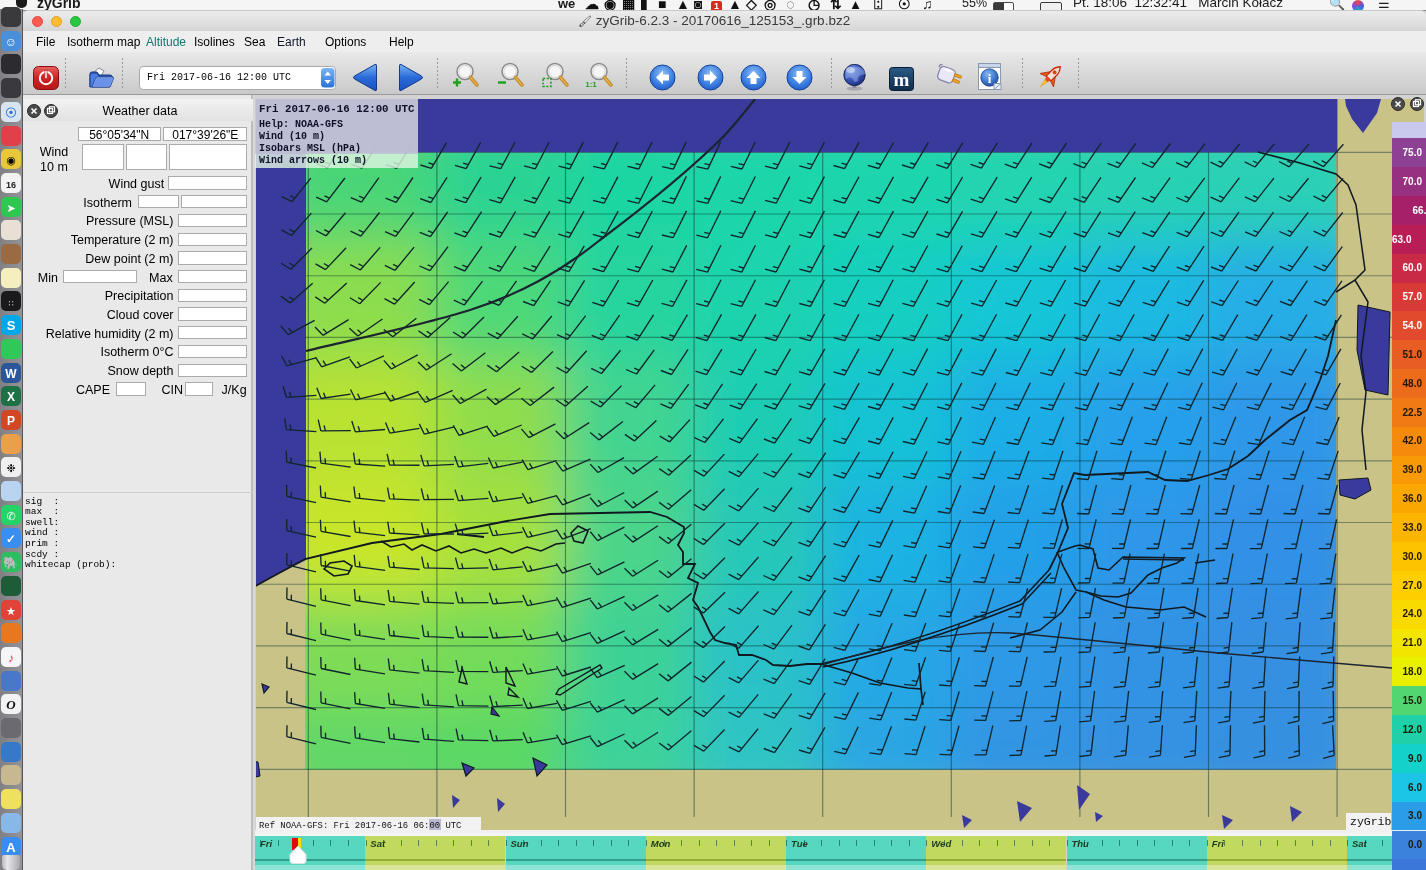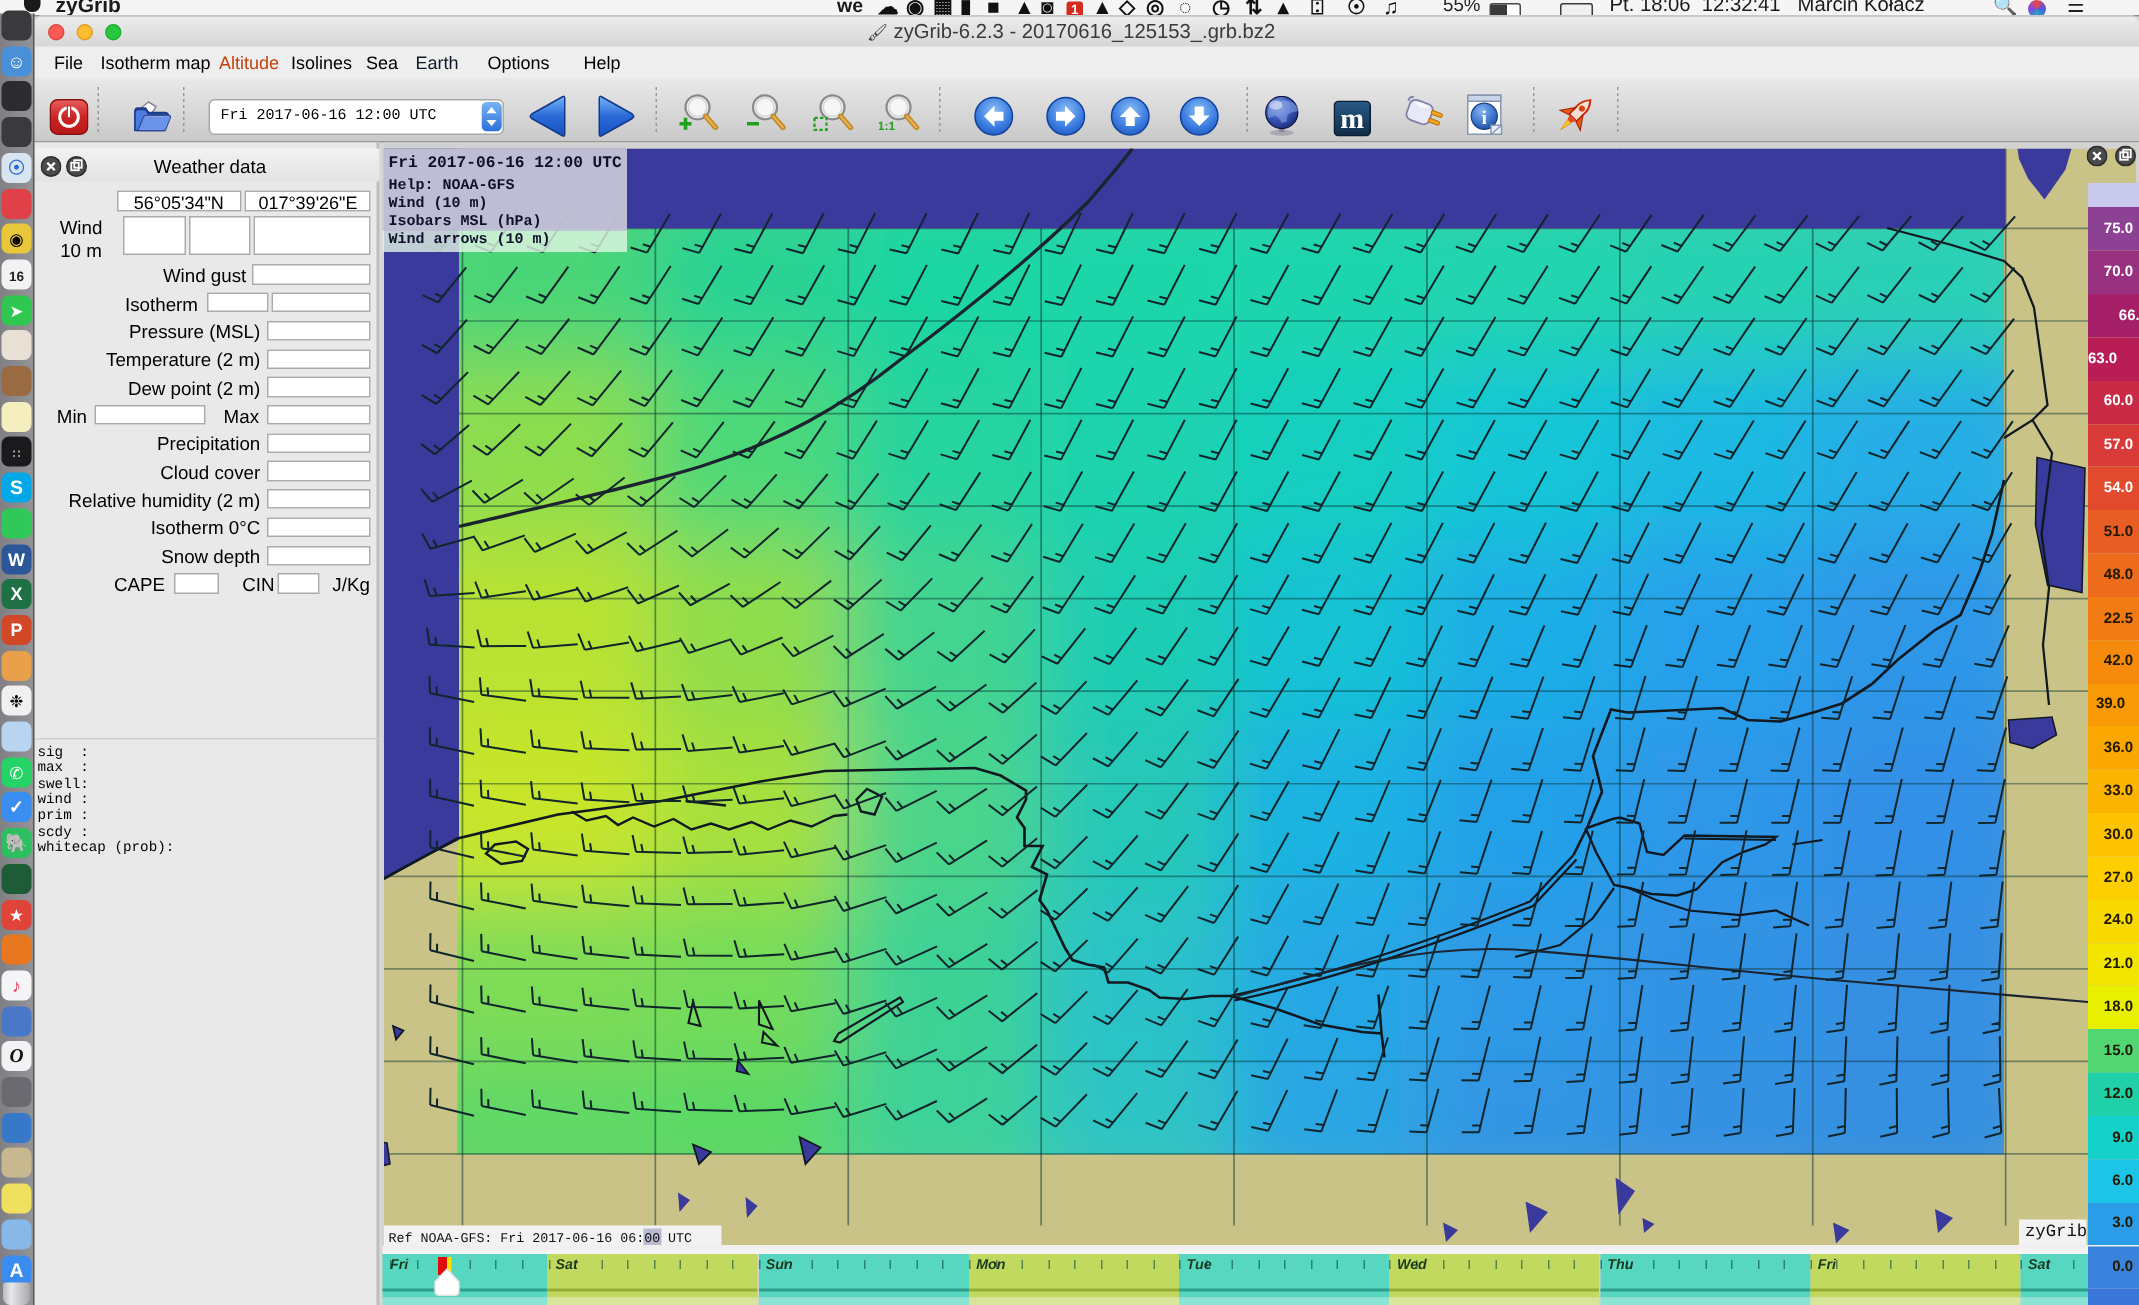--- a/index.html
+++ b/index.html
@@ -34,21 +34,21 @@
     <div style="position:absolute;left:1378px;top:-4px;font:13px 'Liberation Sans',sans-serif;color:#1d1d1f">☰</div>
   </div>
 <div style="position:absolute;left:23px;top:10px;width:1403px;height:21px;background:linear-gradient(#ececec,#d5d5d5);border-bottom:1px solid #a8a8a8;border-top:1px solid #c8c8c8;border-radius:5px 5px 0 0"></div>
 <div style="position:absolute;left:31.5px;top:15.5px;width:11px;height:11px;border-radius:6px;background:#fc5b54;border:0.5px solid #e2463f;box-sizing:border-box"></div>
 <div style="position:absolute;left:50.5px;top:15.5px;width:11px;height:11px;border-radius:6px;background:#fdbb2f;border:0.5px solid #e0a023;box-sizing:border-box"></div>
 <div style="position:absolute;left:69.5px;top:15.5px;width:11px;height:11px;border-radius:6px;background:#27c83f;border:0.5px solid #1eae30;box-sizing:border-box"></div>
 <div style="position:absolute;left:578px;top:12.5px;font:13.5px 'Liberation Sans',sans-serif;color:#3a3a3a"><span style="font-size:11px">🖌</span> zyGrib-6.2.3 - 20170616_125153_.grb.bz2</div>
 <div style="position:absolute;left:23px;top:31px;width:1403px;height:21px;background:#eeeeee"></div>
 <div style="position:absolute;left:36px;top:35px;font:12px 'Liberation Sans',sans-serif;color:#000">File</div>
 <div style="position:absolute;left:67px;top:35px;font:12px 'Liberation Sans',sans-serif;color:#000">Isotherm map</div>
-<div style="position:absolute;left:146px;top:35px;font:12px 'Liberation Sans',sans-serif;color:#c2410c">Altitude</div>
+<div style="position:absolute;left:146px;top:35px;font:12px 'Liberation Sans',sans-serif;color:#0f766e">Altitude</div>
 <div style="position:absolute;left:194px;top:35px;font:12px 'Liberation Sans',sans-serif;color:#000">Isolines</div>
 <div style="position:absolute;left:244px;top:35px;font:12px 'Liberation Sans',sans-serif;color:#000">Sea</div>
 <div style="position:absolute;left:277px;top:35px;font:12px 'Liberation Sans',sans-serif;color:#0f172a">Earth</div>
 <div style="position:absolute;left:325px;top:35px;font:12px 'Liberation Sans',sans-serif;color:#000">Options</div>
 <div style="position:absolute;left:389px;top:35px;font:12px 'Liberation Sans',sans-serif;color:#000">Help</div>
 <div style="position:absolute;left:23px;top:52px;width:1403px;height:43px;background:linear-gradient(#e9e9e9,#c9c9c9);border-bottom:1px solid #9a9a9a;box-sizing:border-box"></div>
 <div style="position:absolute;left:255px;top:95px;width:1171px;height:775px;background:#d2d2d2"></div>
 <svg style="position:absolute;left:0;top:0" width="1426" height="870" viewBox="0 0 1426 870">
 <defs>
 <filter id="blurF" x="-5%" y="-5%" width="110%" height="110%">
@@ -311,21 +311,21 @@
 <div style="position:absolute;left:1392px;top:320.0px;width:30px;text-align:right;font:bold 10px 'Liberation Sans',sans-serif;color:#fff">54.0</div>
 <div style="position:absolute;left:1392px;top:340.2px;width:34px;height:28.9px;background:#e85d24"></div>
 <div style="position:absolute;left:1392px;top:348.9px;width:30px;text-align:right;font:bold 10px 'Liberation Sans',sans-serif;color:#201800">51.0</div>
 <div style="position:absolute;left:1392px;top:369.0px;width:34px;height:28.9px;background:#ed6c1c"></div>
 <div style="position:absolute;left:1392px;top:377.7px;width:30px;text-align:right;font:bold 10px 'Liberation Sans',sans-serif;color:#201800">48.0</div>
 <div style="position:absolute;left:1392px;top:397.9px;width:34px;height:28.9px;background:#f17a14"></div>
 <div style="position:absolute;left:1392px;top:406.6px;width:30px;text-align:right;font:bold 10px 'Liberation Sans',sans-serif;color:#201800">22.5</div>
 <div style="position:absolute;left:1392px;top:426.7px;width:34px;height:28.9px;background:#f58a0d"></div>
 <div style="position:absolute;left:1392px;top:435.4px;width:30px;text-align:right;font:bold 10px 'Liberation Sans',sans-serif;color:#201800">42.0</div>
 <div style="position:absolute;left:1392px;top:455.5px;width:34px;height:28.9px;background:#f89906"></div>
-<div style="position:absolute;left:1392px;top:464.2px;width:30px;text-align:center;font:bold 10px 'Liberation Sans',sans-serif;color:#201800">39.0</div>
+<div style="position:absolute;left:1392px;top:464.2px;width:30px;text-align:right;font:bold 10px 'Liberation Sans',sans-serif;color:#201800">39.0</div>
 <div style="position:absolute;left:1392px;top:484.4px;width:34px;height:28.9px;background:#faa702"></div>
 <div style="position:absolute;left:1392px;top:493.1px;width:30px;text-align:right;font:bold 10px 'Liberation Sans',sans-serif;color:#201800">36.0</div>
 <div style="position:absolute;left:1392px;top:513.2px;width:34px;height:28.9px;background:#fbb400"></div>
 <div style="position:absolute;left:1392px;top:521.9px;width:30px;text-align:right;font:bold 10px 'Liberation Sans',sans-serif;color:#201800">33.0</div>
 <div style="position:absolute;left:1392px;top:542.1px;width:34px;height:28.9px;background:#fdc300"></div>
 <div style="position:absolute;left:1392px;top:550.8px;width:30px;text-align:right;font:bold 10px 'Liberation Sans',sans-serif;color:#201800">30.0</div>
 <div style="position:absolute;left:1392px;top:570.9px;width:34px;height:28.9px;background:#fdcf00"></div>
 <div style="position:absolute;left:1392px;top:579.6px;width:30px;text-align:right;font:bold 10px 'Liberation Sans',sans-serif;color:#201800">27.0</div>
 <div style="position:absolute;left:1392px;top:599.7px;width:34px;height:28.9px;background:#f8da00"></div>
 <div style="position:absolute;left:1392px;top:608.4px;width:30px;text-align:right;font:bold 10px 'Liberation Sans',sans-serif;color:#201800">24.0</div>

